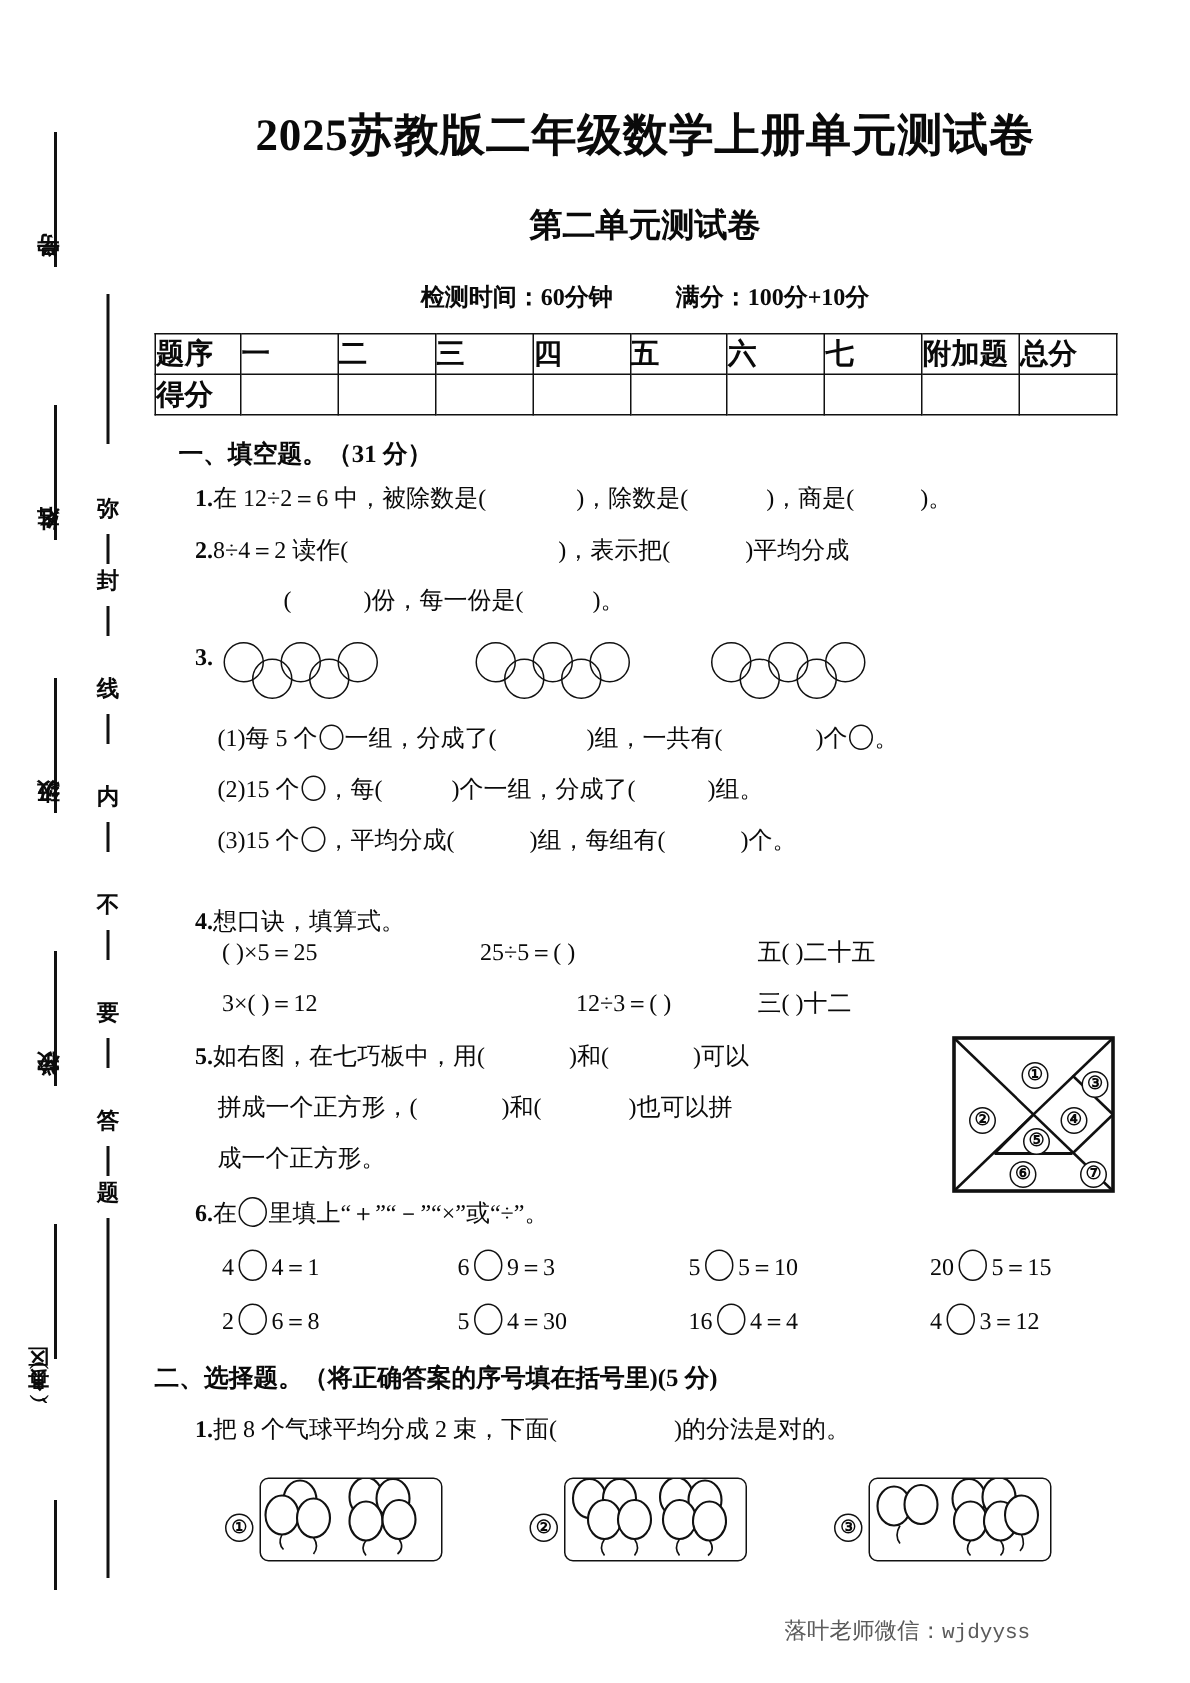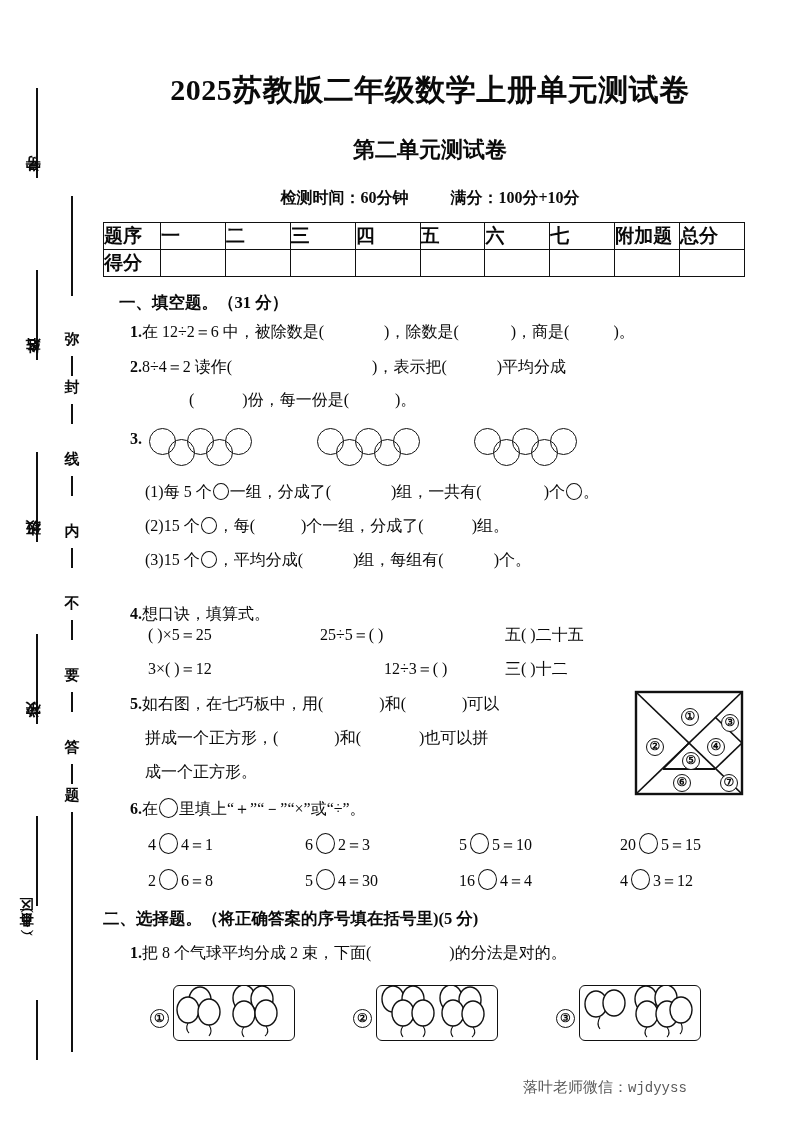--- a/index.html
+++ b/index.html
@@ -286,21 +286,21 @@
   </div>
 
   <div class="q" style="left:130px;top:798px;">
     <span class="num">6.</span><span>在</span><span class="circ-big"></span><span>里填上“＋”“－”“×”或“÷”。</span>
   </div>
 
   <div class="eq" style="left:148px;top:833px;">
     <span>4</span><span class="opcirc"></span><span>4＝1</span>
   </div>
   <div class="eq" style="left:305px;top:833px;">
-    <span>6</span><span class="opcirc"></span><span>2＝3</span>
+    <span>6</span><span class="opcirc"></span><span>9＝3</span>
   </div>
   <div class="eq" style="left:459px;top:833px;">
     <span>5</span><span class="opcirc"></span><span>5＝10</span>
   </div>
   <div class="eq" style="left:620px;top:833px;">
     <span>20</span><span class="opcirc"></span><span>5＝15</span>
   </div>
 
   <div class="eq" style="left:148px;top:869px;">
     <span>2</span><span class="opcirc"></span><span>6＝8</span>

